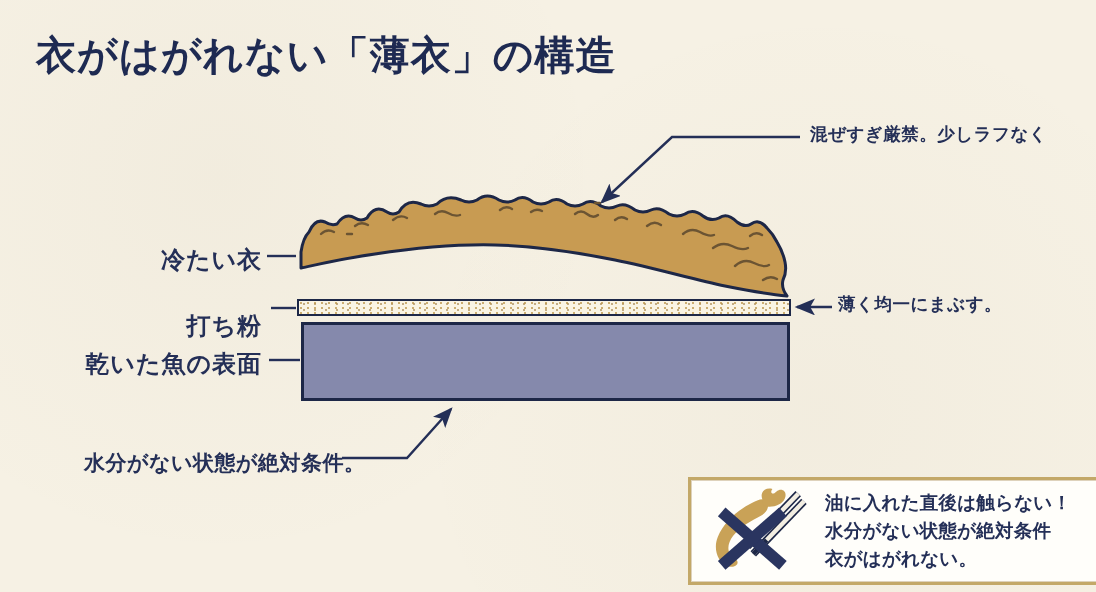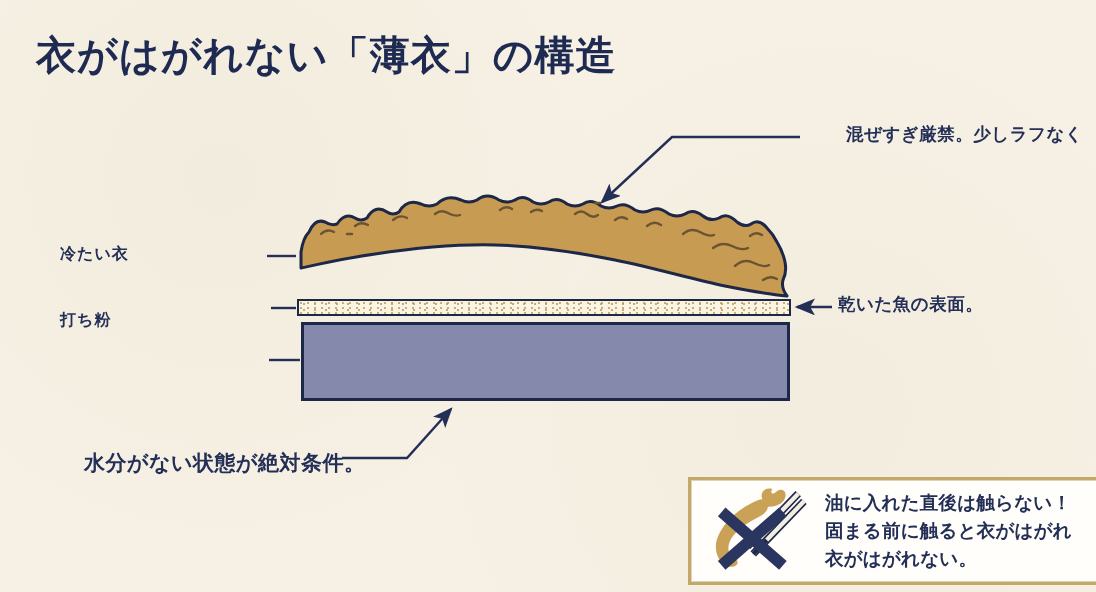--- a/index.html
+++ b/index.html
@@ -2,54 +2,55 @@
 <html><head>
 <meta charset="utf-8">
 <style>
   html,body{margin:0;padding:0;}
   body{font-family:"Liberation Sans","DejaVu Sans",sans-serif;}
   #stage{position:relative;width:1096px;height:592px;background:#f6f1e4;overflow:hidden;
     background-image:radial-gradient(circle at 20% 30%, rgba(120,100,60,0.035), transparent 40%),
                      radial-gradient(circle at 75% 70%, rgba(120,100,60,0.03), transparent 45%);}
   #page-title{position:absolute;left:36px;top:28px;font-family:Liberation Sans, sans-serif;
     font-size:40px;font-weight:700;color:#1e2a52;letter-spacing:1px;}
-  .layer-label{position:absolute;text-align:left;font-size:16px;font-weight:700;color:#242f57;width:202px;letter-spacing:1px;}
+  .layer-label{position:absolute;text-align:right;font-size:24px;font-weight:700;color:#242f57;width:202px;letter-spacing:1px;}
   #label-batter{left:60px;top:244px;}
   #label-dusting{left:60px;top:310px;}
   #label-fish{left:60px;top:348px;}
   #batter-svg{position:absolute;left:295px;top:190px;}
   #dusting-bar{position:absolute;left:297px;top:299px;width:494px;height:17px;box-sizing:border-box;
     border:2.5px solid #1d2747;background-color:#faf4e3;
     background-image:radial-gradient(circle at 2px 2px, rgba(188,150,74,0.75) 0.9px, transparent 1.5px),
                      radial-gradient(circle at 5px 3px, rgba(150,112,50,0.55) 0.8px, transparent 1.3px);
     background-size:7px 5px,11px 6px;}
   #fish-rect{position:absolute;left:301px;top:322px;width:489px;height:79px;box-sizing:border-box;
     border:3px solid #1d2747;background:#8589ac;}
   .annotation{position:absolute;font-size:17.5px;font-weight:700;color:#242f57;line-height:1.55;letter-spacing:0.5px;}
-  #annotation-mixing{left:810px;top:121px;margin-left:36px;}
+  #annotation-mixing{left:810px;top:121px;}
   #annotation-adhesive{left:838px;top:291px;}
   #annotation-moisture{left:84px;top:447px;font-size:21px;}
   .annotation span{display:block;}
   #lines-svg{position:absolute;left:0;top:0;pointer-events:none;}
   #warning-box{position:absolute;left:688px;top:477px;width:418px;height:108px;box-sizing:border-box;
     background:#fffefa;border:3px solid #c3a868;box-shadow:inset 0 0 0 1px rgba(160,130,70,0.35);
     display:flex;align-items:center;}
   #warning-icon{margin-left:16px;flex:0 0 auto;}
   #warning-text{margin-left:14px;font-size:18.5px;font-weight:700;color:#242f57;line-height:1.5;letter-spacing:0.2px;}
   #warning-text span{display:block;}
 </style>
 </head>
 <body>
 
 <div id="stage">
 
   <div id="page-title">衣がはがれない「薄衣」の構造</div>
 
   <div class="layer-label" id="label-batter">冷たい衣</div>
   <div class="layer-label" id="label-dusting">打ち粉</div>
+  <div class="layer-label" id="label-fish">乾いた魚の表面</div>
 
   <svg id="batter-svg" width="502" height="114" viewBox="0 0 502 114">
     <path d="M 6 62 Q 8 48 14 42 Q 20 28 30 32 Q 36 36 42 34 Q 50 22 60 28 Q 66 32 72 28
          Q 80 14 92 22 Q 98 26 104 22 Q 112 8 126 14 Q 134 18 142 14 Q 152 4 166 10
          Q 174 14 182 10 Q 192 2 204 10 Q 212 14 220 10 Q 228 4 238 12 Q 246 16 254 12
          Q 262 6 272 14 Q 280 18 288 14 Q 296 8 306 16 Q 314 20 322 16 Q 330 12 340 20
          Q 348 24 356 20 Q 364 16 374 24 Q 382 28 390 24 Q 398 18 408 26 Q 416 32 424 28
          Q 432 22 442 32 Q 450 38 456 34 Q 464 28 472 38 Q 478 44 482 52 Q 488 62 490 72
          Q 492 82 488 90 Q 486 98 492 106
          C 470 104 450 100 430 96 C 400 90 360 78 320 70 C 280 62 240 56 200 55
@@ -74,21 +75,21 @@
     </g>
   </svg>
 
   <div id="dusting-bar"></div>
   <div id="fish-rect"></div>
 
   <div class="annotation" id="annotation-mixing">
     <span>混ぜすぎ厳禁。少しラフなく</span>
   </div>
   <div class="annotation" id="annotation-adhesive">
-    <span>乾いた魚の表面。</span>
+    <span>薄く均一にまぶす。</span>
   </div>
   <div class="annotation" id="annotation-moisture">
     <span>水分がない状態が絶対条件。</span>
   </div>
 
   <svg id="lines-svg" width="1096" height="592" viewBox="0 0 1096 592">
     <defs>
       <marker id="arrowhead" markerWidth="9" markerHeight="8" refX="7.5" refY="3.5" orient="auto">
         <path d="M0,0 L8.5,3.5 L0,7 L2,3.5 Z" fill="#242f57"></path>
       </marker>
@@ -120,18 +121,18 @@
         <line x1="60" y1="55.5" x2="46" y2="70" stroke="#1d2747" stroke-width="4.6"></line>
       </g>
 
       <g stroke="#2a3560" stroke-width="12">
         <line x1="13" y1="26" x2="77" y2="82"></line>
         <line x1="77" y1="26" x2="13" y2="82"></line>
       </g>
     </svg>
     <div id="warning-text">
       <span>油に入れた直後は触らない！</span>
-      <span>固まる前に触ると衣がはがれ</span>
+      <span>水分がない状態が絶対条件</span>
       <span>衣がはがれない。</span>
     </div>
   </div>
 
 </div>
 
 </body></html>

